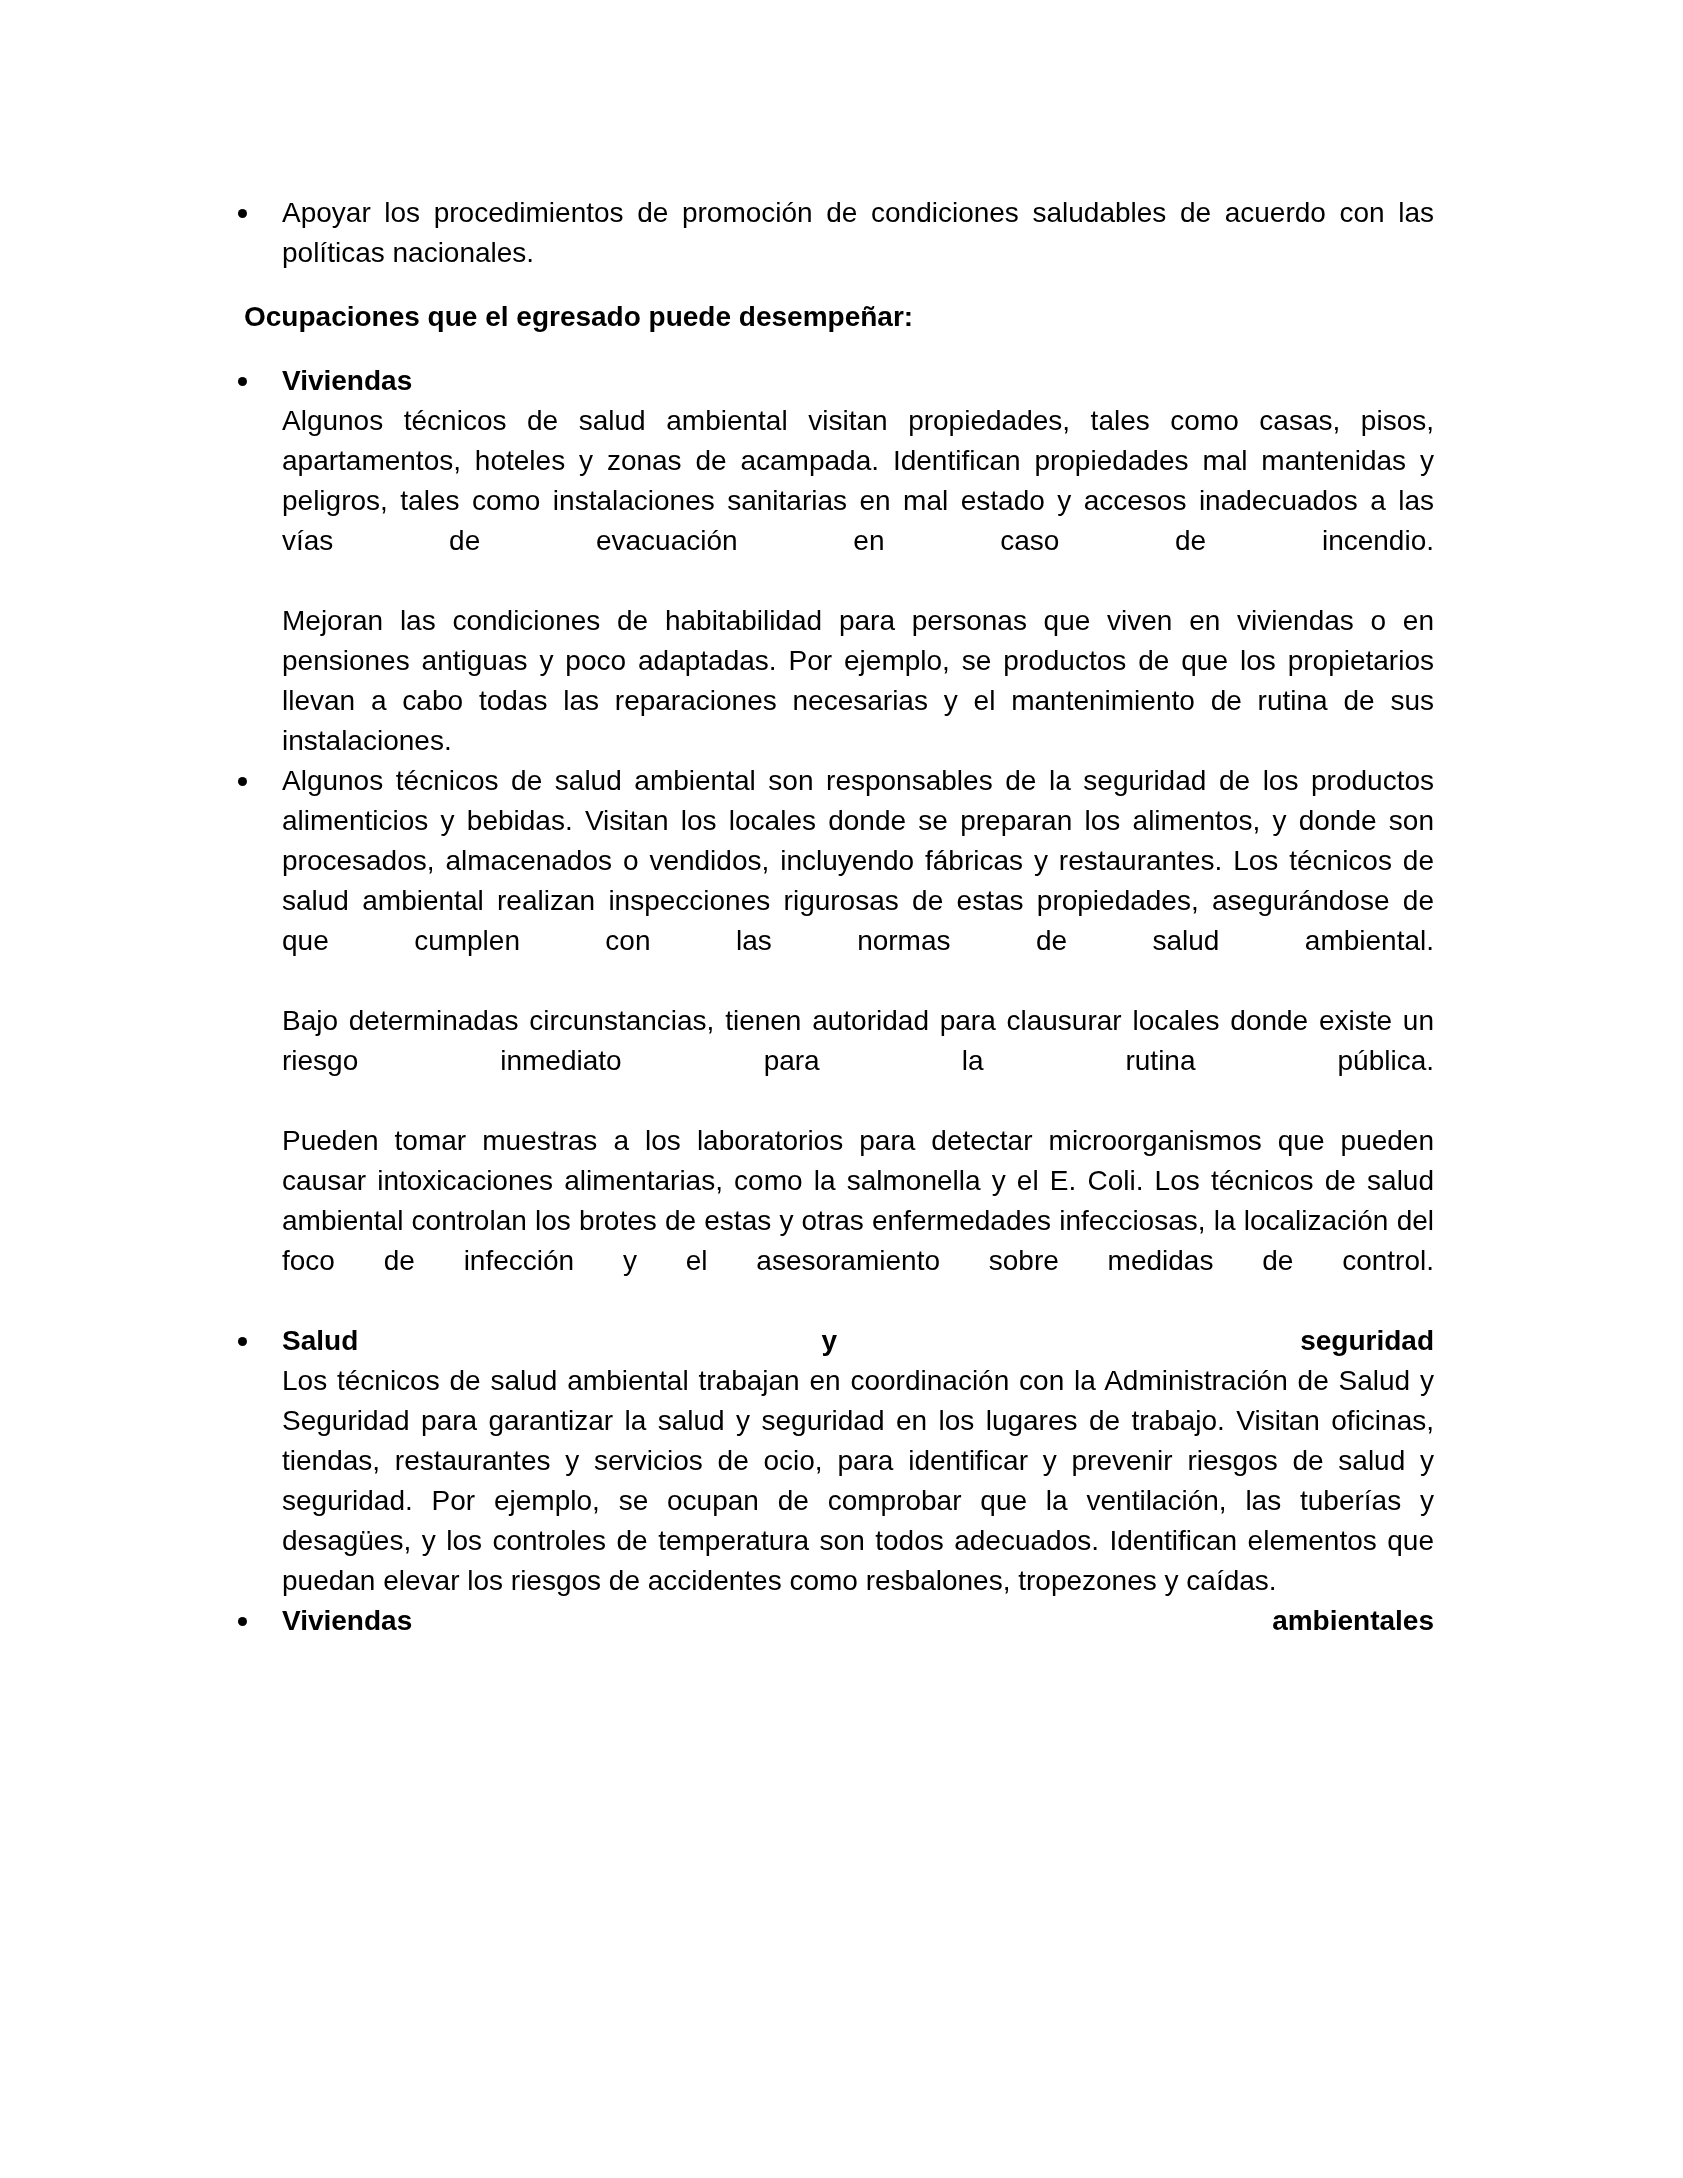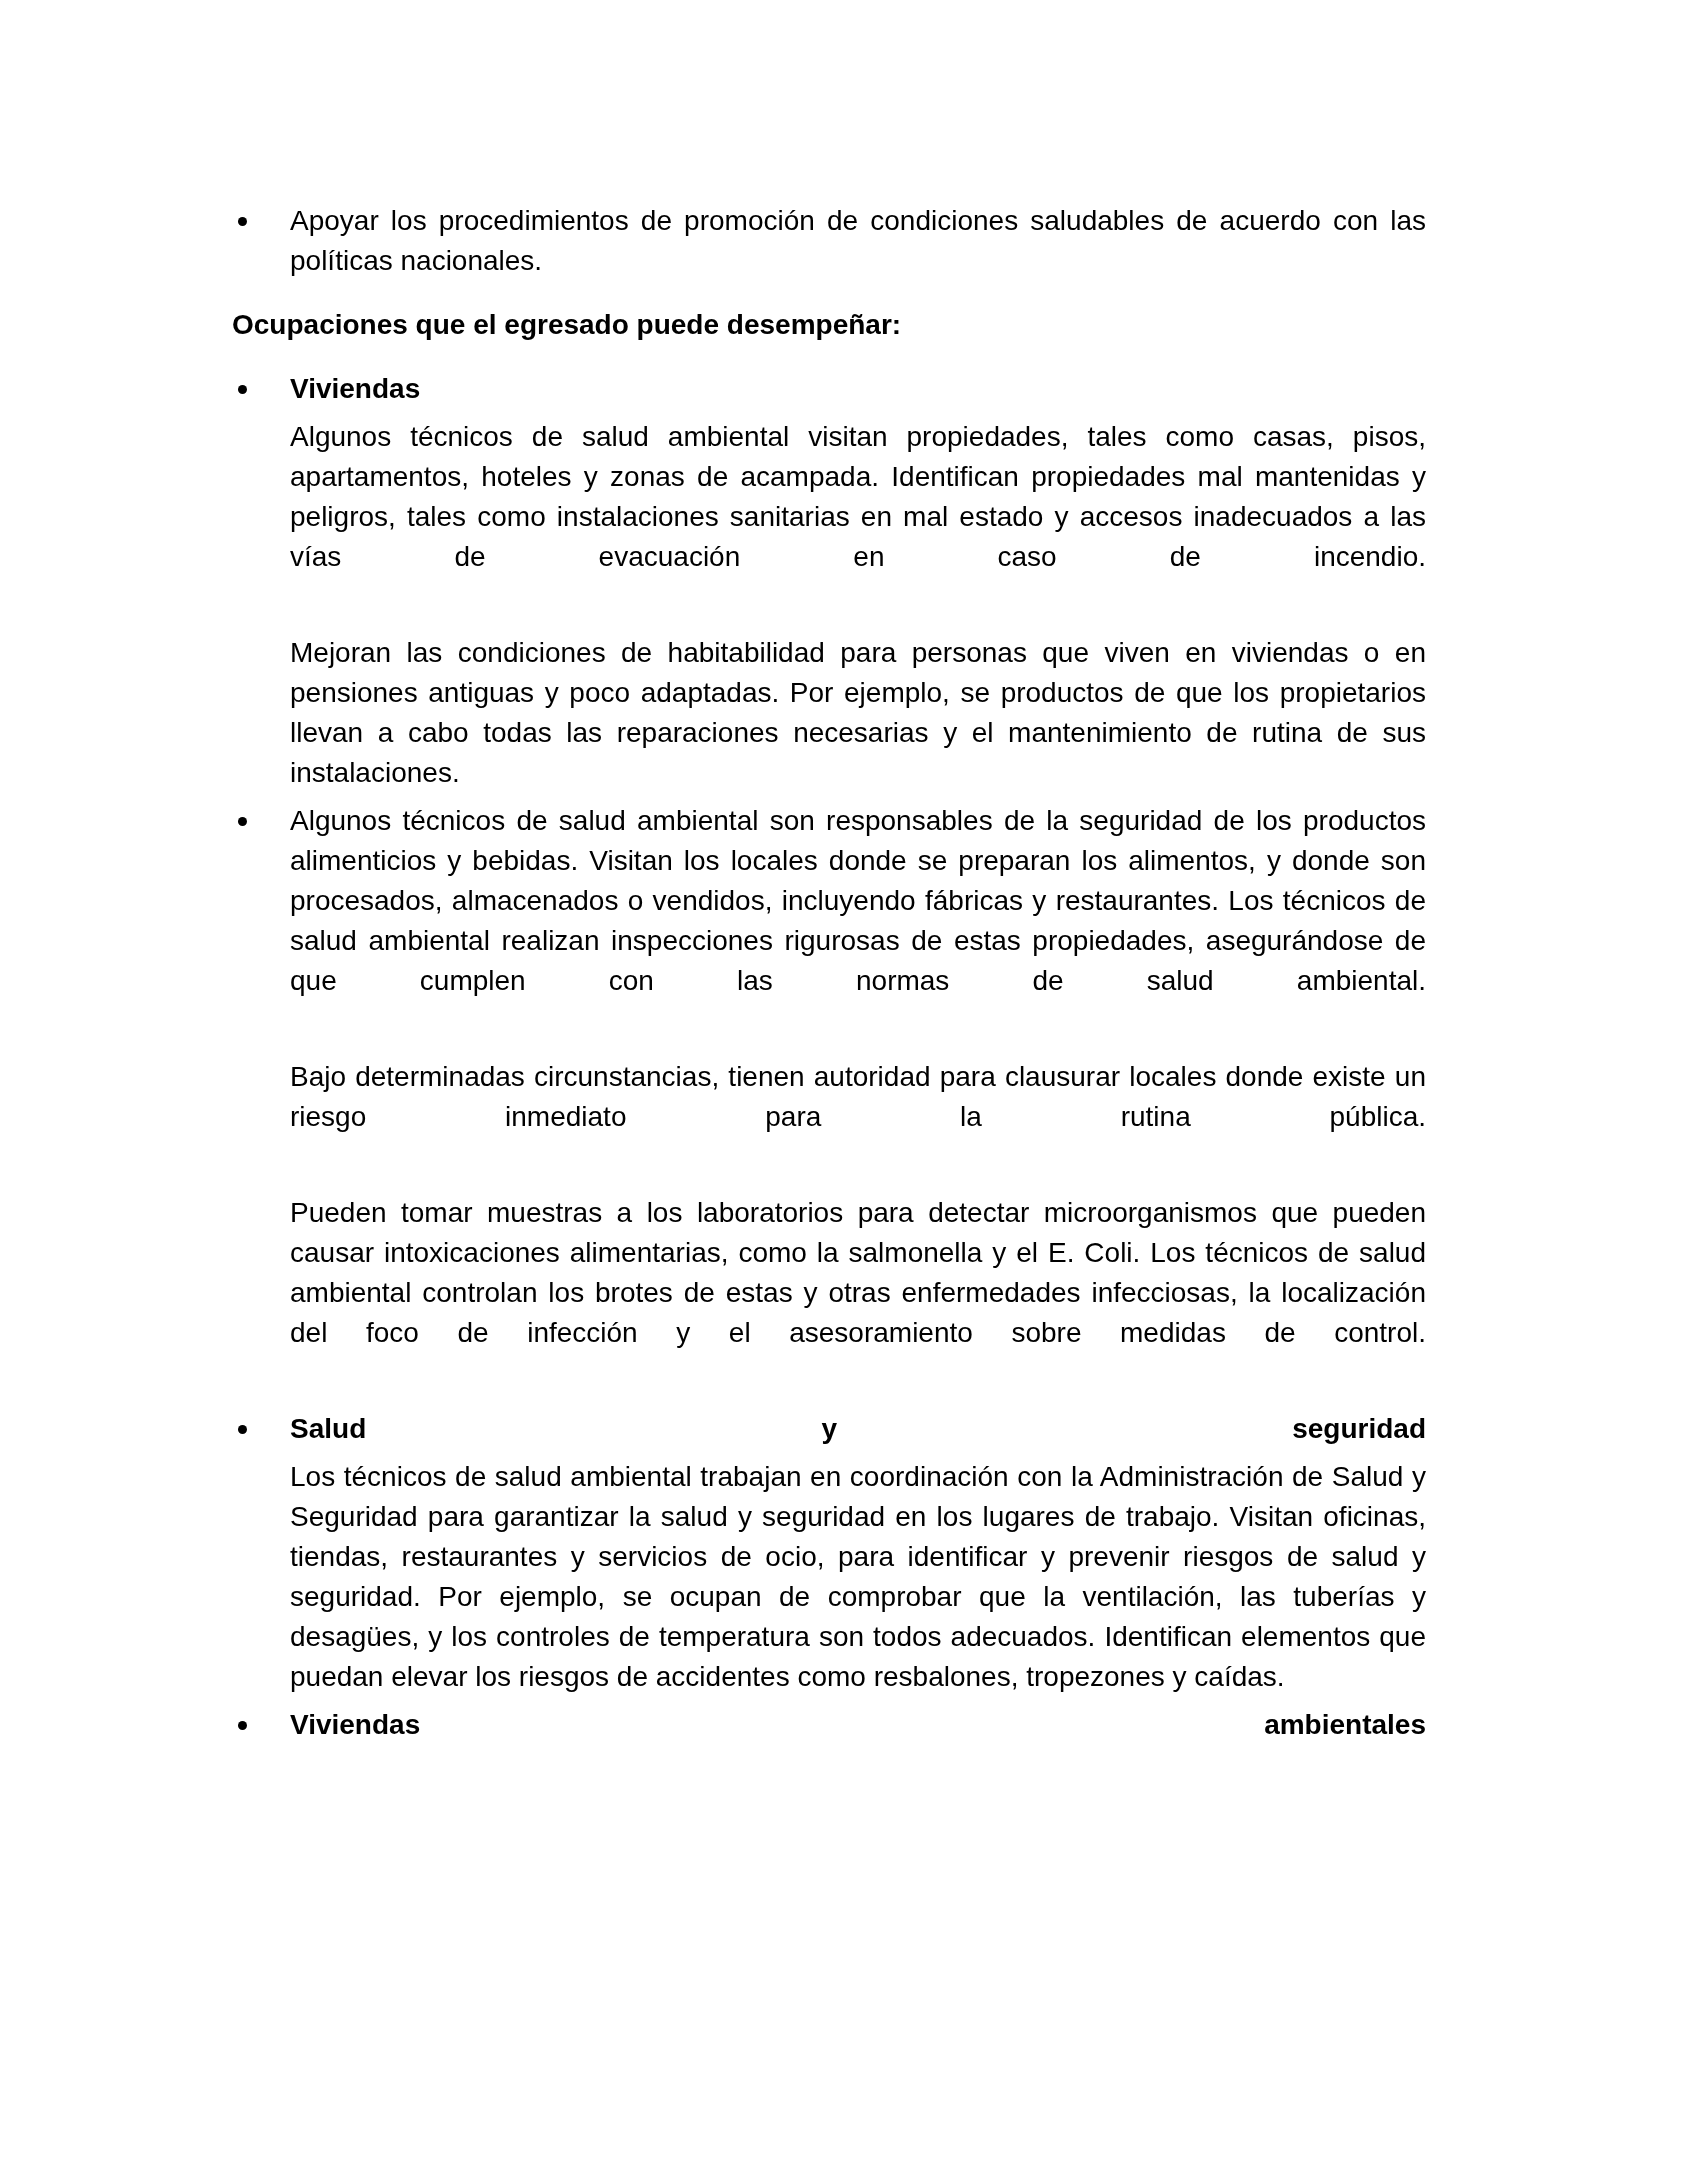--- a/index.html
+++ b/index.html
@@ -20,22 +20,22 @@
     position: absolute;
     left: 6px;
     top: 16px;
     width: 9px;
     height: 9px;
     border-radius: 50%;
     background: #000;
   }
   .justify { text-align: justify; text-align-last: left; }
   .justify-full { text-align: justify; text-align-last: justify; }
-  p { margin: 8px; }
-  .heading { font-weight: bold; margin: 24px 0 24px 0; }
+  p { margin: 0; }
+  .heading { font-weight: bold; margin: 24px 0 24px 12px; }
   .item-title { font-weight: bold; }
   .blank { height: 40px; }
 </style>
 </head>
 <body>
 
 <div class="page">
 
   <ul class="list">
     <li class="li">

